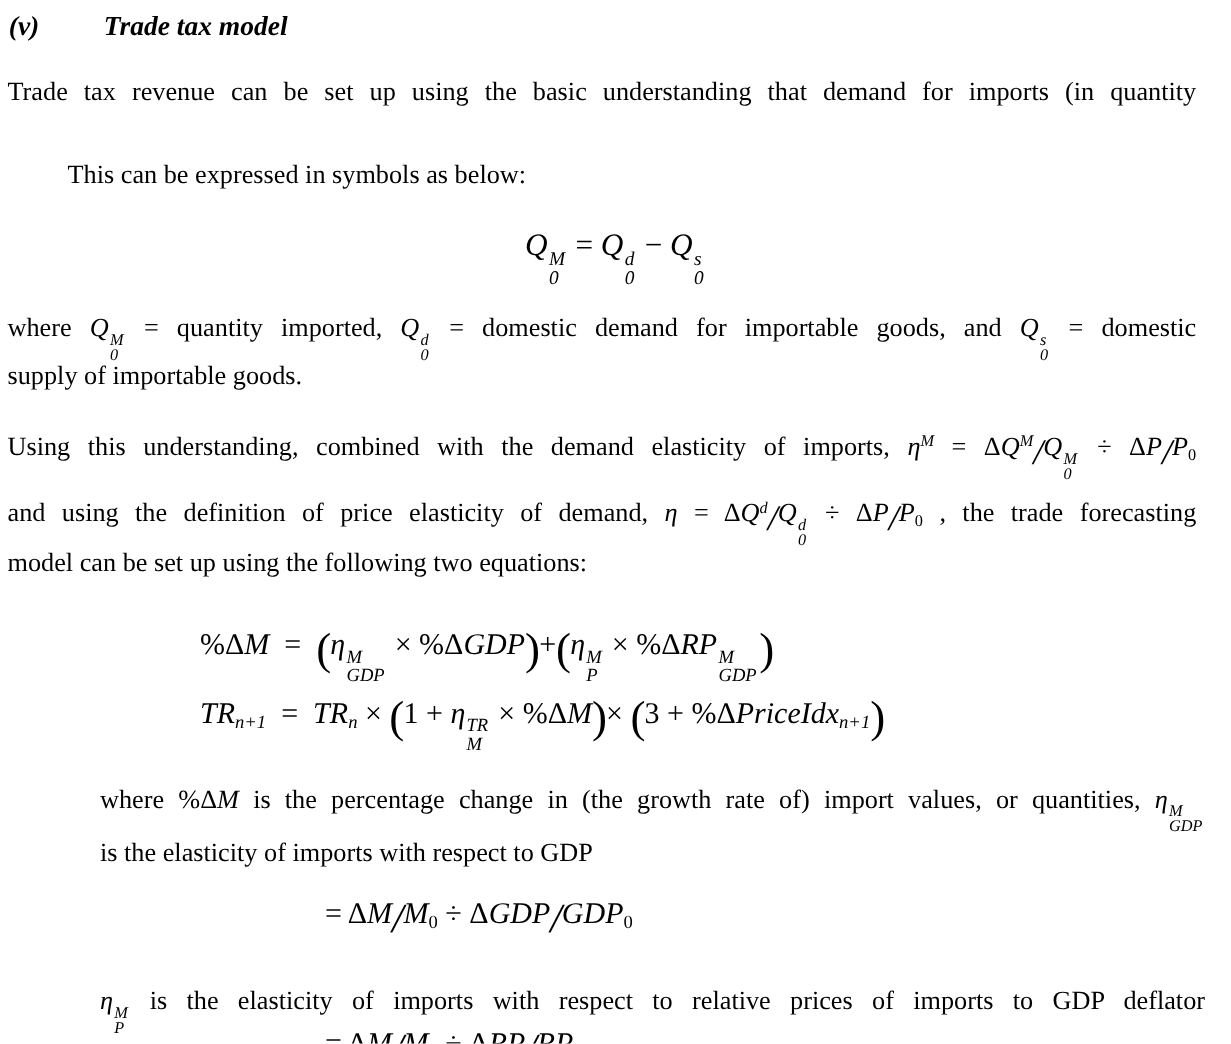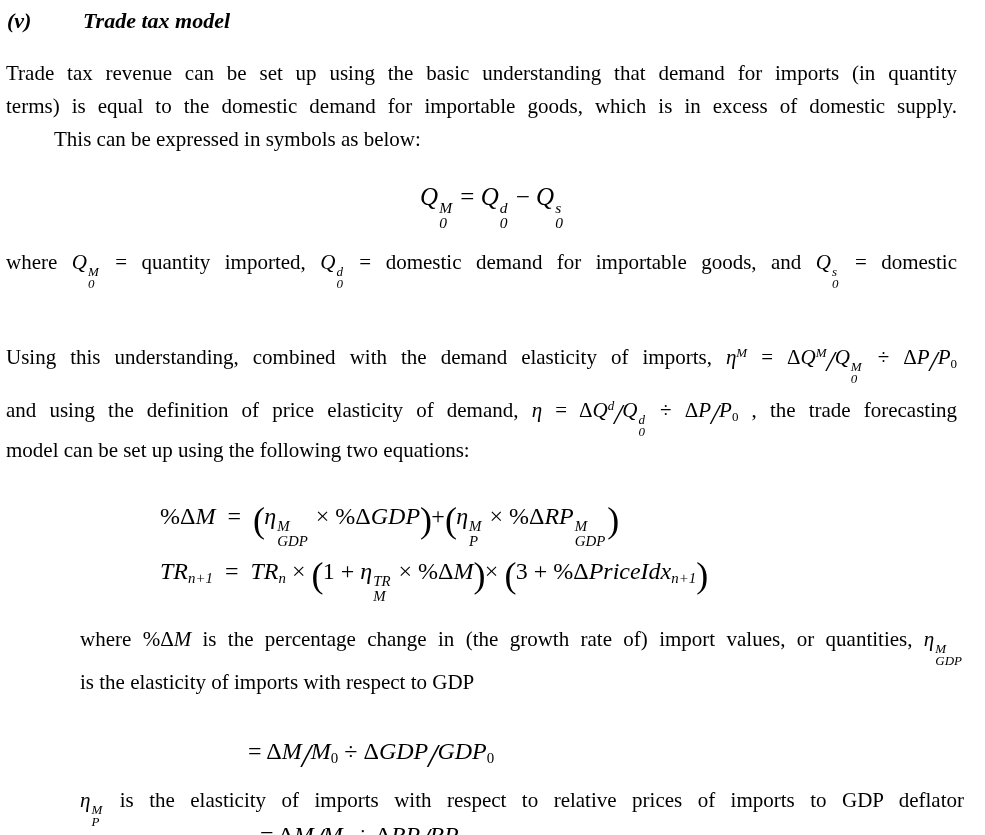--- a/index.html
+++ b/index.html
@@ -35,21 +35,20 @@
 </head>
 <body>
 
 <div class="page">
 
   <div class="line heading" style="top:6px;left:7px;">
     <span class="hnum">(v)</span><span>Trade tax model</span>
   </div>
 
   <div class="line just" style="top:60px;left:6px;width:951px;"><span class="rm">Trade tax revenue can be set up using the basic understanding that demand for imports (in quantity</span></div>
-  <div class="line just" style="top:93px;left:6px;width:951px;"><span class="rm">terms) is equal to the domestic demand for importable goods, which is in excess of domestic supply.</span></div>
   <div class="line" style="top:126px;left:6px;width:951px;margin-left:48px;"><span class="rm">This can be expressed in symbols as below:</span></div>
 
   <div class="line center eq-lg nowrap" style="top:180px;left:0px;width:985px;"><span class="it">Q</span><span class="stk">
         <span class="stk-i">M</span>
         <span class="stk-i rm0">0</span>
       </span><span class="rm"> = </span><span class="it">Q</span><span class="stk">
         <span class="stk-i">d</span>
         <span class="stk-i rm0">0</span>
       </span><span class="rm"> − </span><span class="it">Q</span><span class="stk">
         <span class="stk-i">s</span>
@@ -59,20 +58,21 @@
   <div class="line just" style="top:249px;left:6px;width:951px;"><span class="rm">where </span><span class="it">Q</span><span class="stk">
         <span class="stk-i">M</span>
         <span class="stk-i rm0">0</span>
       </span><span class="rm"> = quantity imported, </span><span class="it">Q</span><span class="stk">
         <span class="stk-i">d</span>
         <span class="stk-i rm0">0</span>
       </span><span class="rm"> = domestic demand for importable goods, and </span><span class="it">Q</span><span class="stk">
         <span class="stk-i">s</span>
         <span class="stk-i rm0">0</span>
       </span><span class="rm"> = domestic</span></div>
+  <div class="line" style="top:287px;left:6px;width:951px;"><span class="rm">supply of importable goods.</span></div>
 
   <div class="line just" style="top:344px;left:6px;width:951px;"><span class="rm">Using this understanding, combined with the demand elasticity of imports, </span><span class="it">η</span><span class="msup">M</span><span class="rm"> = Δ</span><span class="it">Q</span><span class="msup">M</span><span class="bigsl">/</span><span class="it">Q</span><span class="stk">
         <span class="stk-i">M</span>
         <span class="stk-i rm0">0</span>
       </span><span class="rm"> ÷ Δ</span><span class="it">P</span><span class="bigsl">/</span><span class="it">P</span><span class="msub rm0">0</span></div>
   <div class="line just" style="top:397px;left:6px;width:951px;"><span class="rm">and using the definition of price elasticity of demand, </span><span class="it">η</span><span class="rm"> = Δ</span><span class="it">Q</span><span class="msup">d</span><span class="bigsl">/</span><span class="it">Q</span><span class="stk">
         <span class="stk-i">d</span>
         <span class="stk-i rm0">0</span>
       </span><span class="rm"> ÷ Δ</span><span class="it">P</span><span class="bigsl">/</span><span class="it">P</span><span class="msub rm0">0</span><span class="rm"> , the trade forecasting</span></div>
   <div class="line" style="top:437px;left:6px;width:951px;"><span class="rm">model can be set up using the following two equations:</span></div>
@@ -91,21 +91,21 @@
         <span class="stk-i">TR</span>
         <span class="stk-i">M</span>
       </span><span class="rm"> × %Δ</span><span class="it">M</span><span class="bigp">)</span><span class="rm">× </span><span class="bigp">(</span><span class="rm">3 + %Δ</span><span class="it">PriceIdx</span><span class="msub">n+1</span><span class="bigp">)</span></div>
 
   <div class="line just" style="top:626px;left:80px;width:884px;"><span class="rm">where %Δ</span><span class="it">M</span><span class="rm"> is the percentage change in (the growth rate of) import values, or quantities, </span><span class="it">η</span><span class="stk">
         <span class="stk-i">M</span>
         <span class="stk-i">GDP</span>
       </span></div>
   <div class="line" style="top:669px;left:80px;width:884px;"><span class="rm">is the elasticity of imports with respect to GDP</span></div>
 
-  <div class="line eq nowrap" style="top:716px;left:248px;margin-top:20px;"><span class="rm">= Δ</span><span class="it">M</span><span class="bigsl">/</span><span class="it">M</span><span class="msub rm0">0</span><span class="rm"> ÷ Δ</span><span class="it">GDP</span><span class="bigsl">/</span><span class="it">GDP</span><span class="msub rm0">0</span></div>
+  <div class="line eq nowrap" style="top:716px;left:260px;"><span class="rm">= Δ</span><span class="it">M</span><span class="bigsl">/</span><span class="it">M</span><span class="msub rm0">0</span><span class="rm"> ÷ Δ</span><span class="it">GDP</span><span class="bigsl">/</span><span class="it">GDP</span><span class="msub rm0">0</span></div>
 
   <div class="line just" style="top:787px;left:80px;width:884px;"><span class="it">η</span><span class="stk">
         <span class="stk-i">M</span>
         <span class="stk-i">P</span>
       </span><span class="rm"> is the elasticity of imports with respect to relative prices of imports to GDP deflator</span></div>
 
   <div class="line eq nowrap" style="top:820px;left:260px;"><span class="rm">= Δ</span><span class="it">M</span><span class="bigsl">/</span><span class="it">M</span><span class="msub rm0">0</span><span class="rm"> ÷ Δ</span><span class="it">RP</span><span class="bigsl">/</span><span class="it">RP</span><span class="msub rm0">0</span></div>
 
 </div>
 

